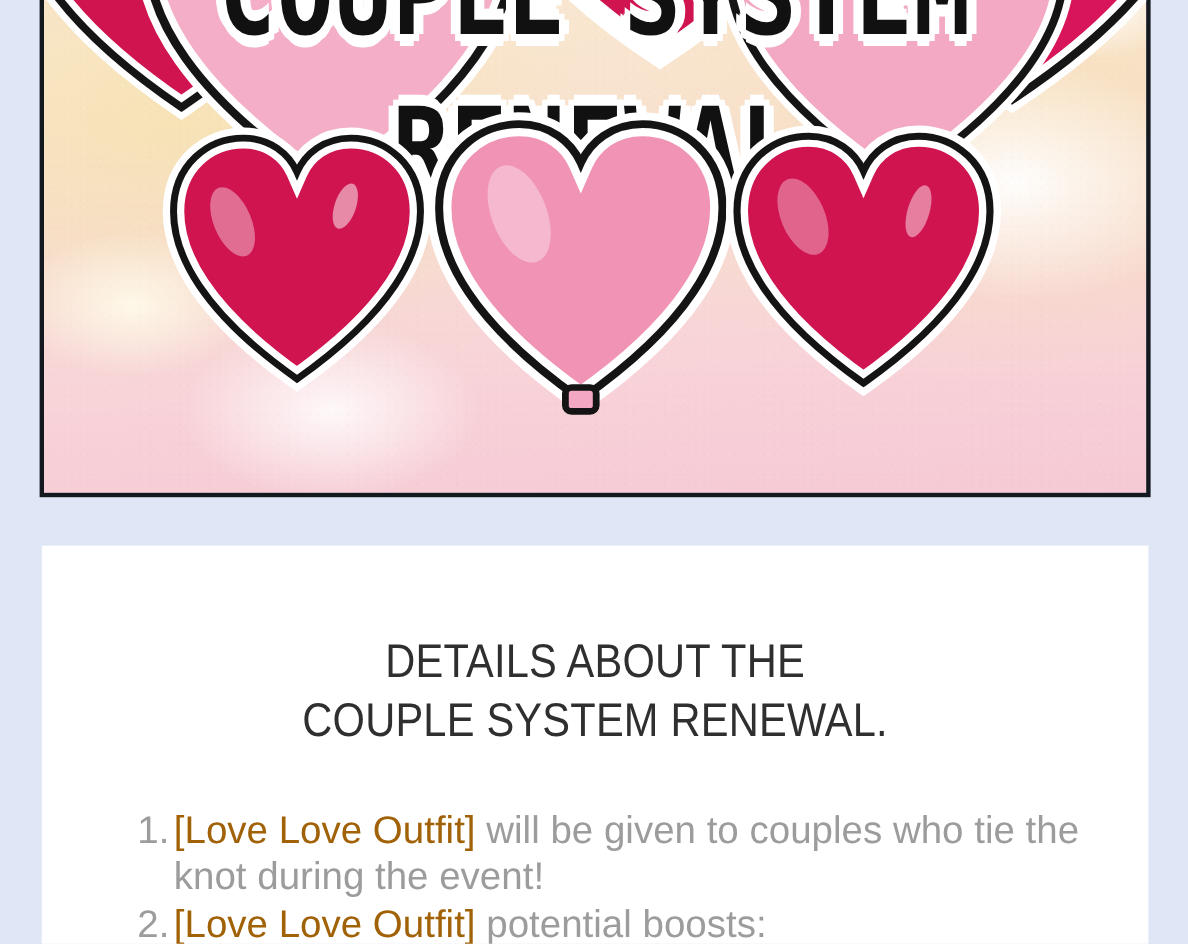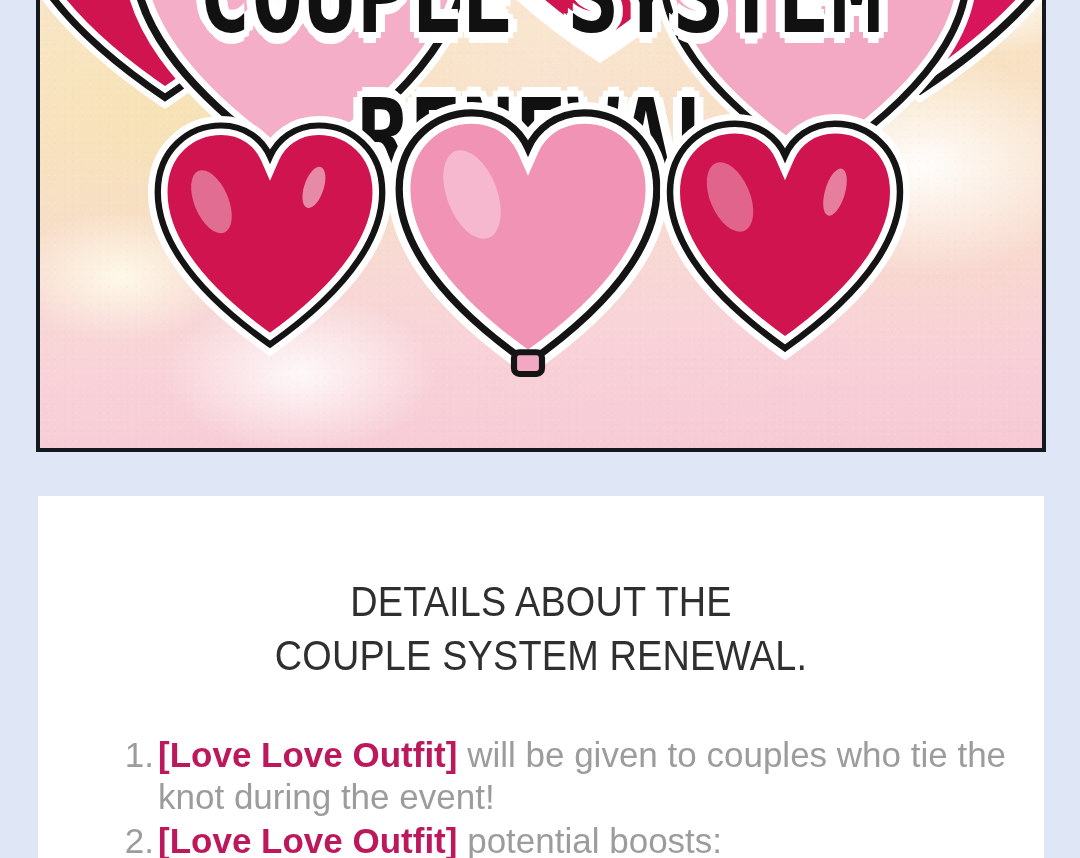--- a/index.html
+++ b/index.html
@@ -84,21 +84,21 @@
     position:relative;
     margin-bottom:2px;
     padding-left:0;
   }
   .li-num{
     position:absolute;left:-42px;top:0;width:38px;
     text-align:right;
     color:#9c9c9c;
     font-weight:400;
   }
-  .detail-list b{color:#be185d;font-weight:700;}
+  .detail-list b{color:#a16207;font-weight:400;}
 </style>
 </head>
 <body>
 
 <div class="banner">
   <div class="banner-noise"></div>
 
   <div class="heart" style="left:-40px;top:96px;width:330px;height:310px;">
     <svg viewBox="0 0 100 100" preserveAspectRatio="none">
       <path d="M50 96 C14 70 4 48 4 32 C4 14 17 4 30 4 C40 4 47 10 50 17 C53 10 60 4 70 4 C83 4 96 14 96 32 C96 48 86 70 50 96 Z" fill="#d01450" stroke="#ffffff" stroke-width="6"></path>

